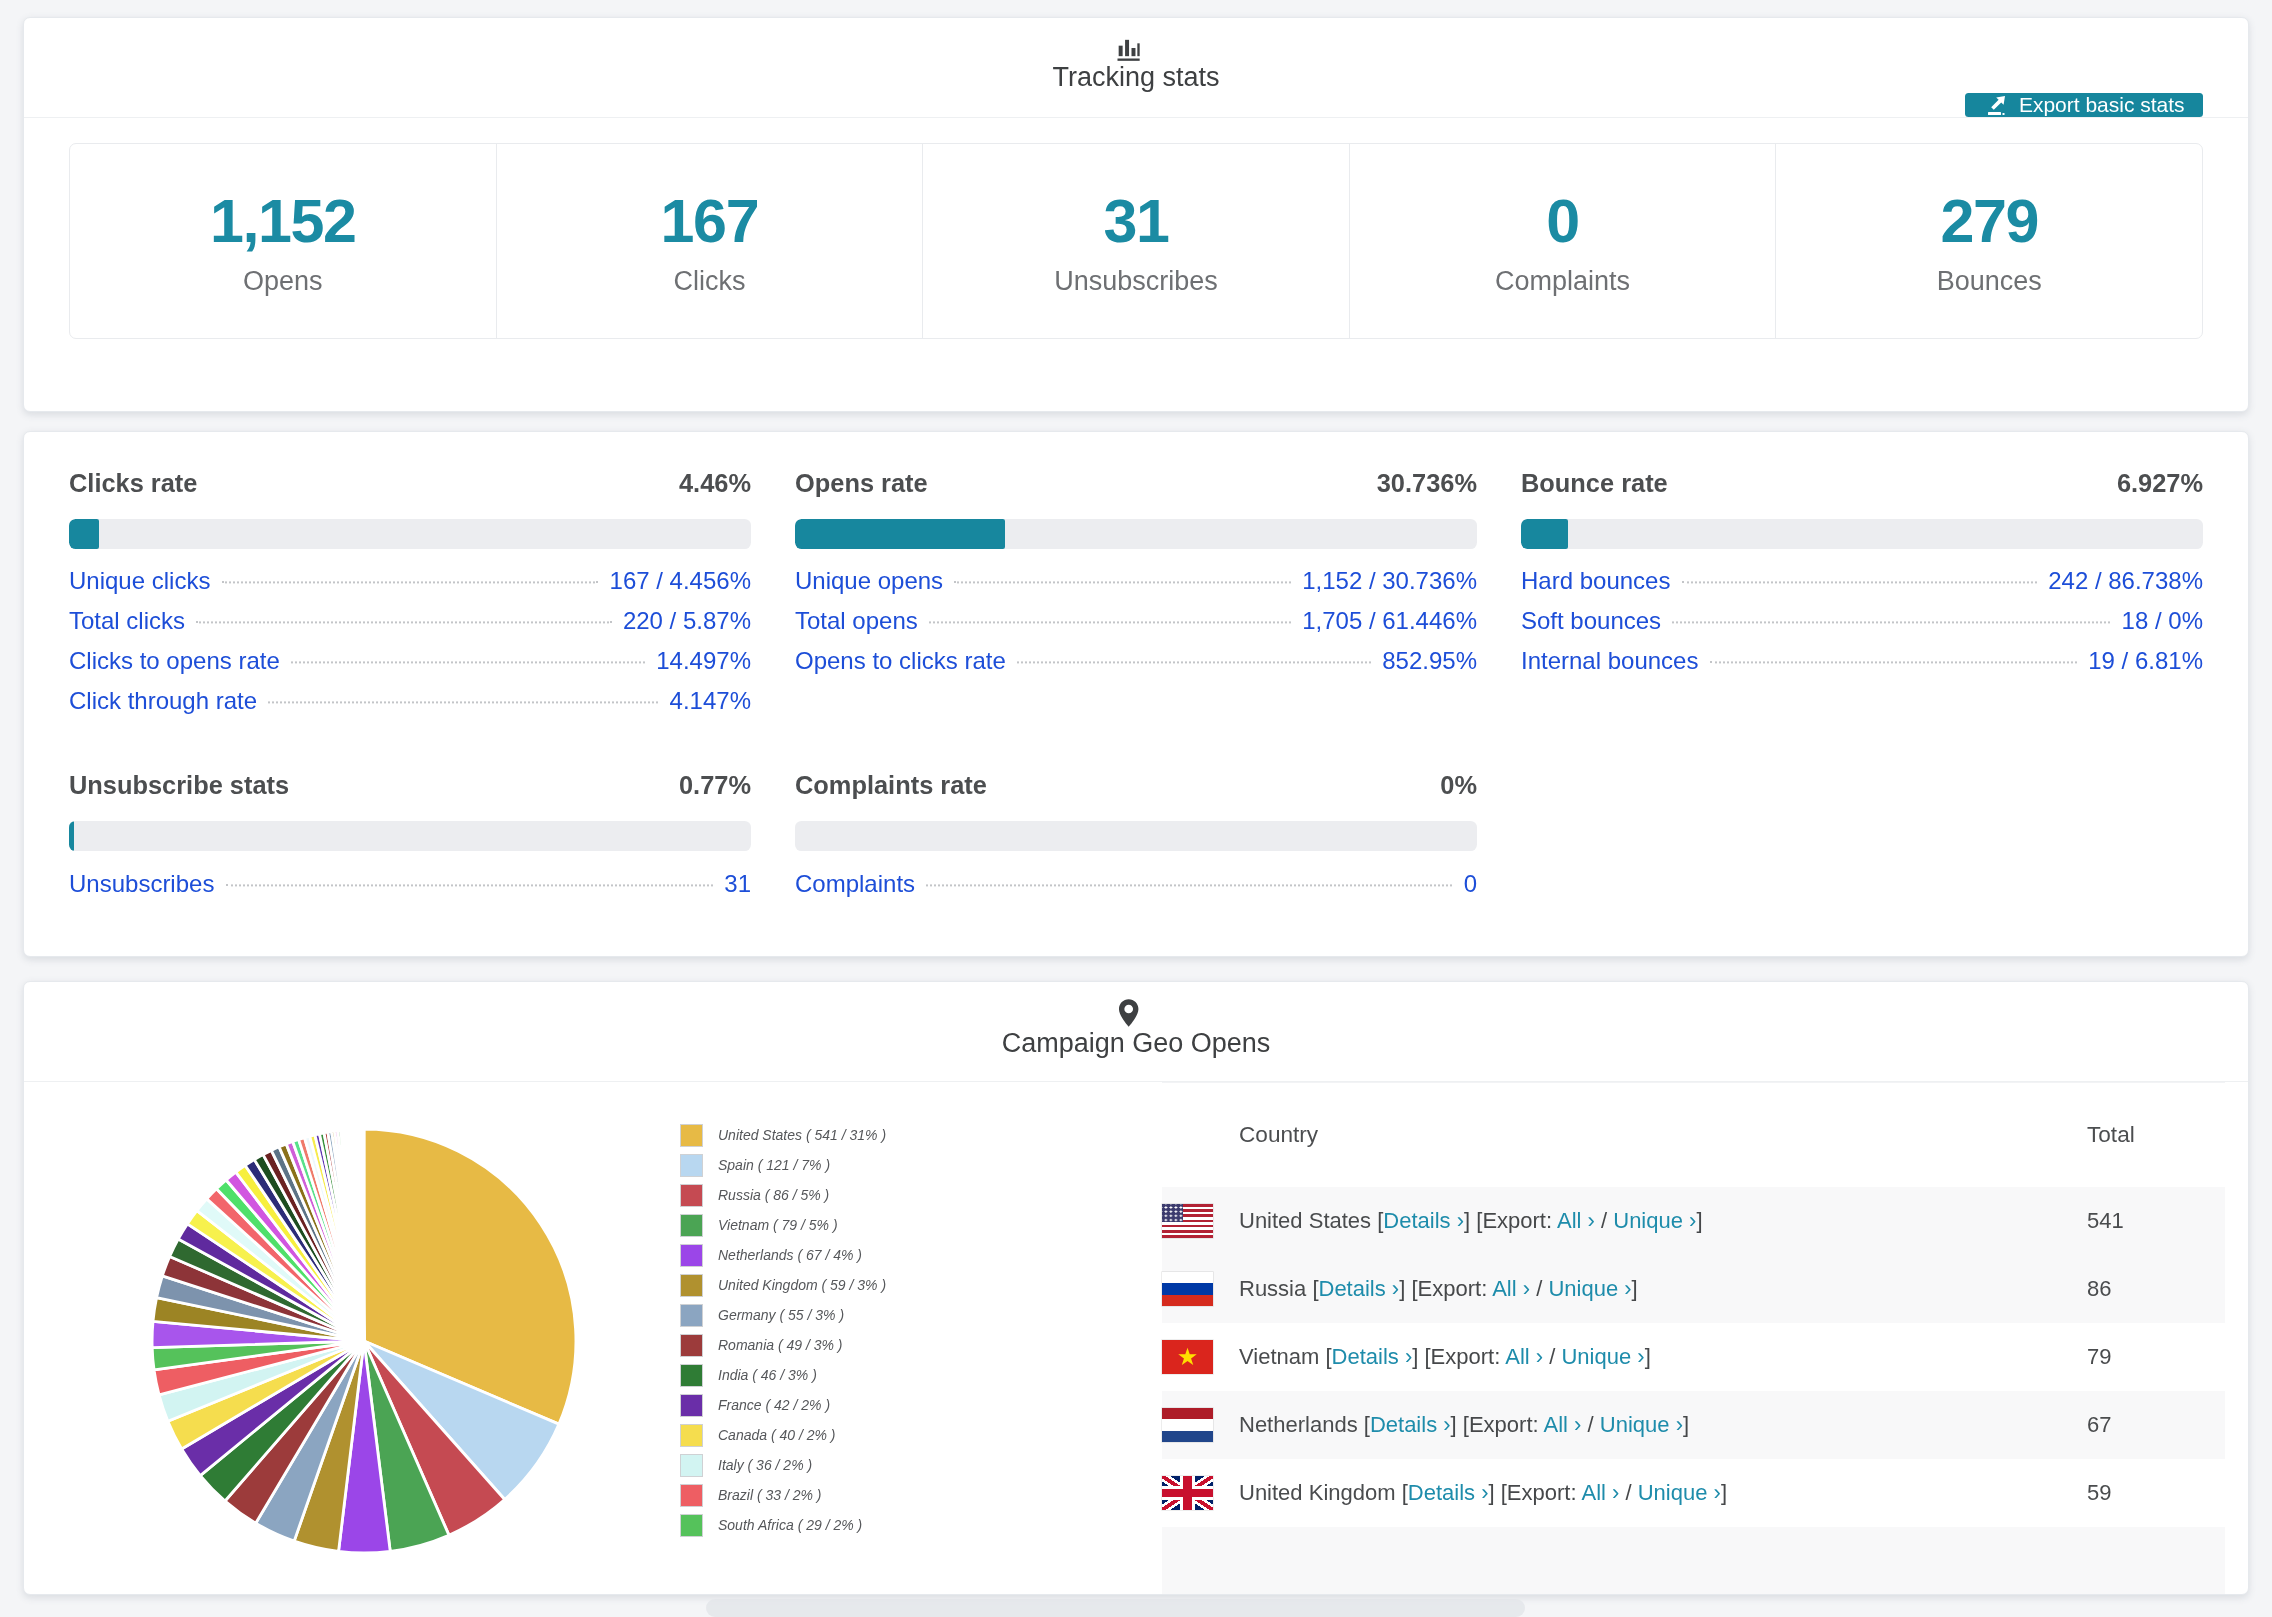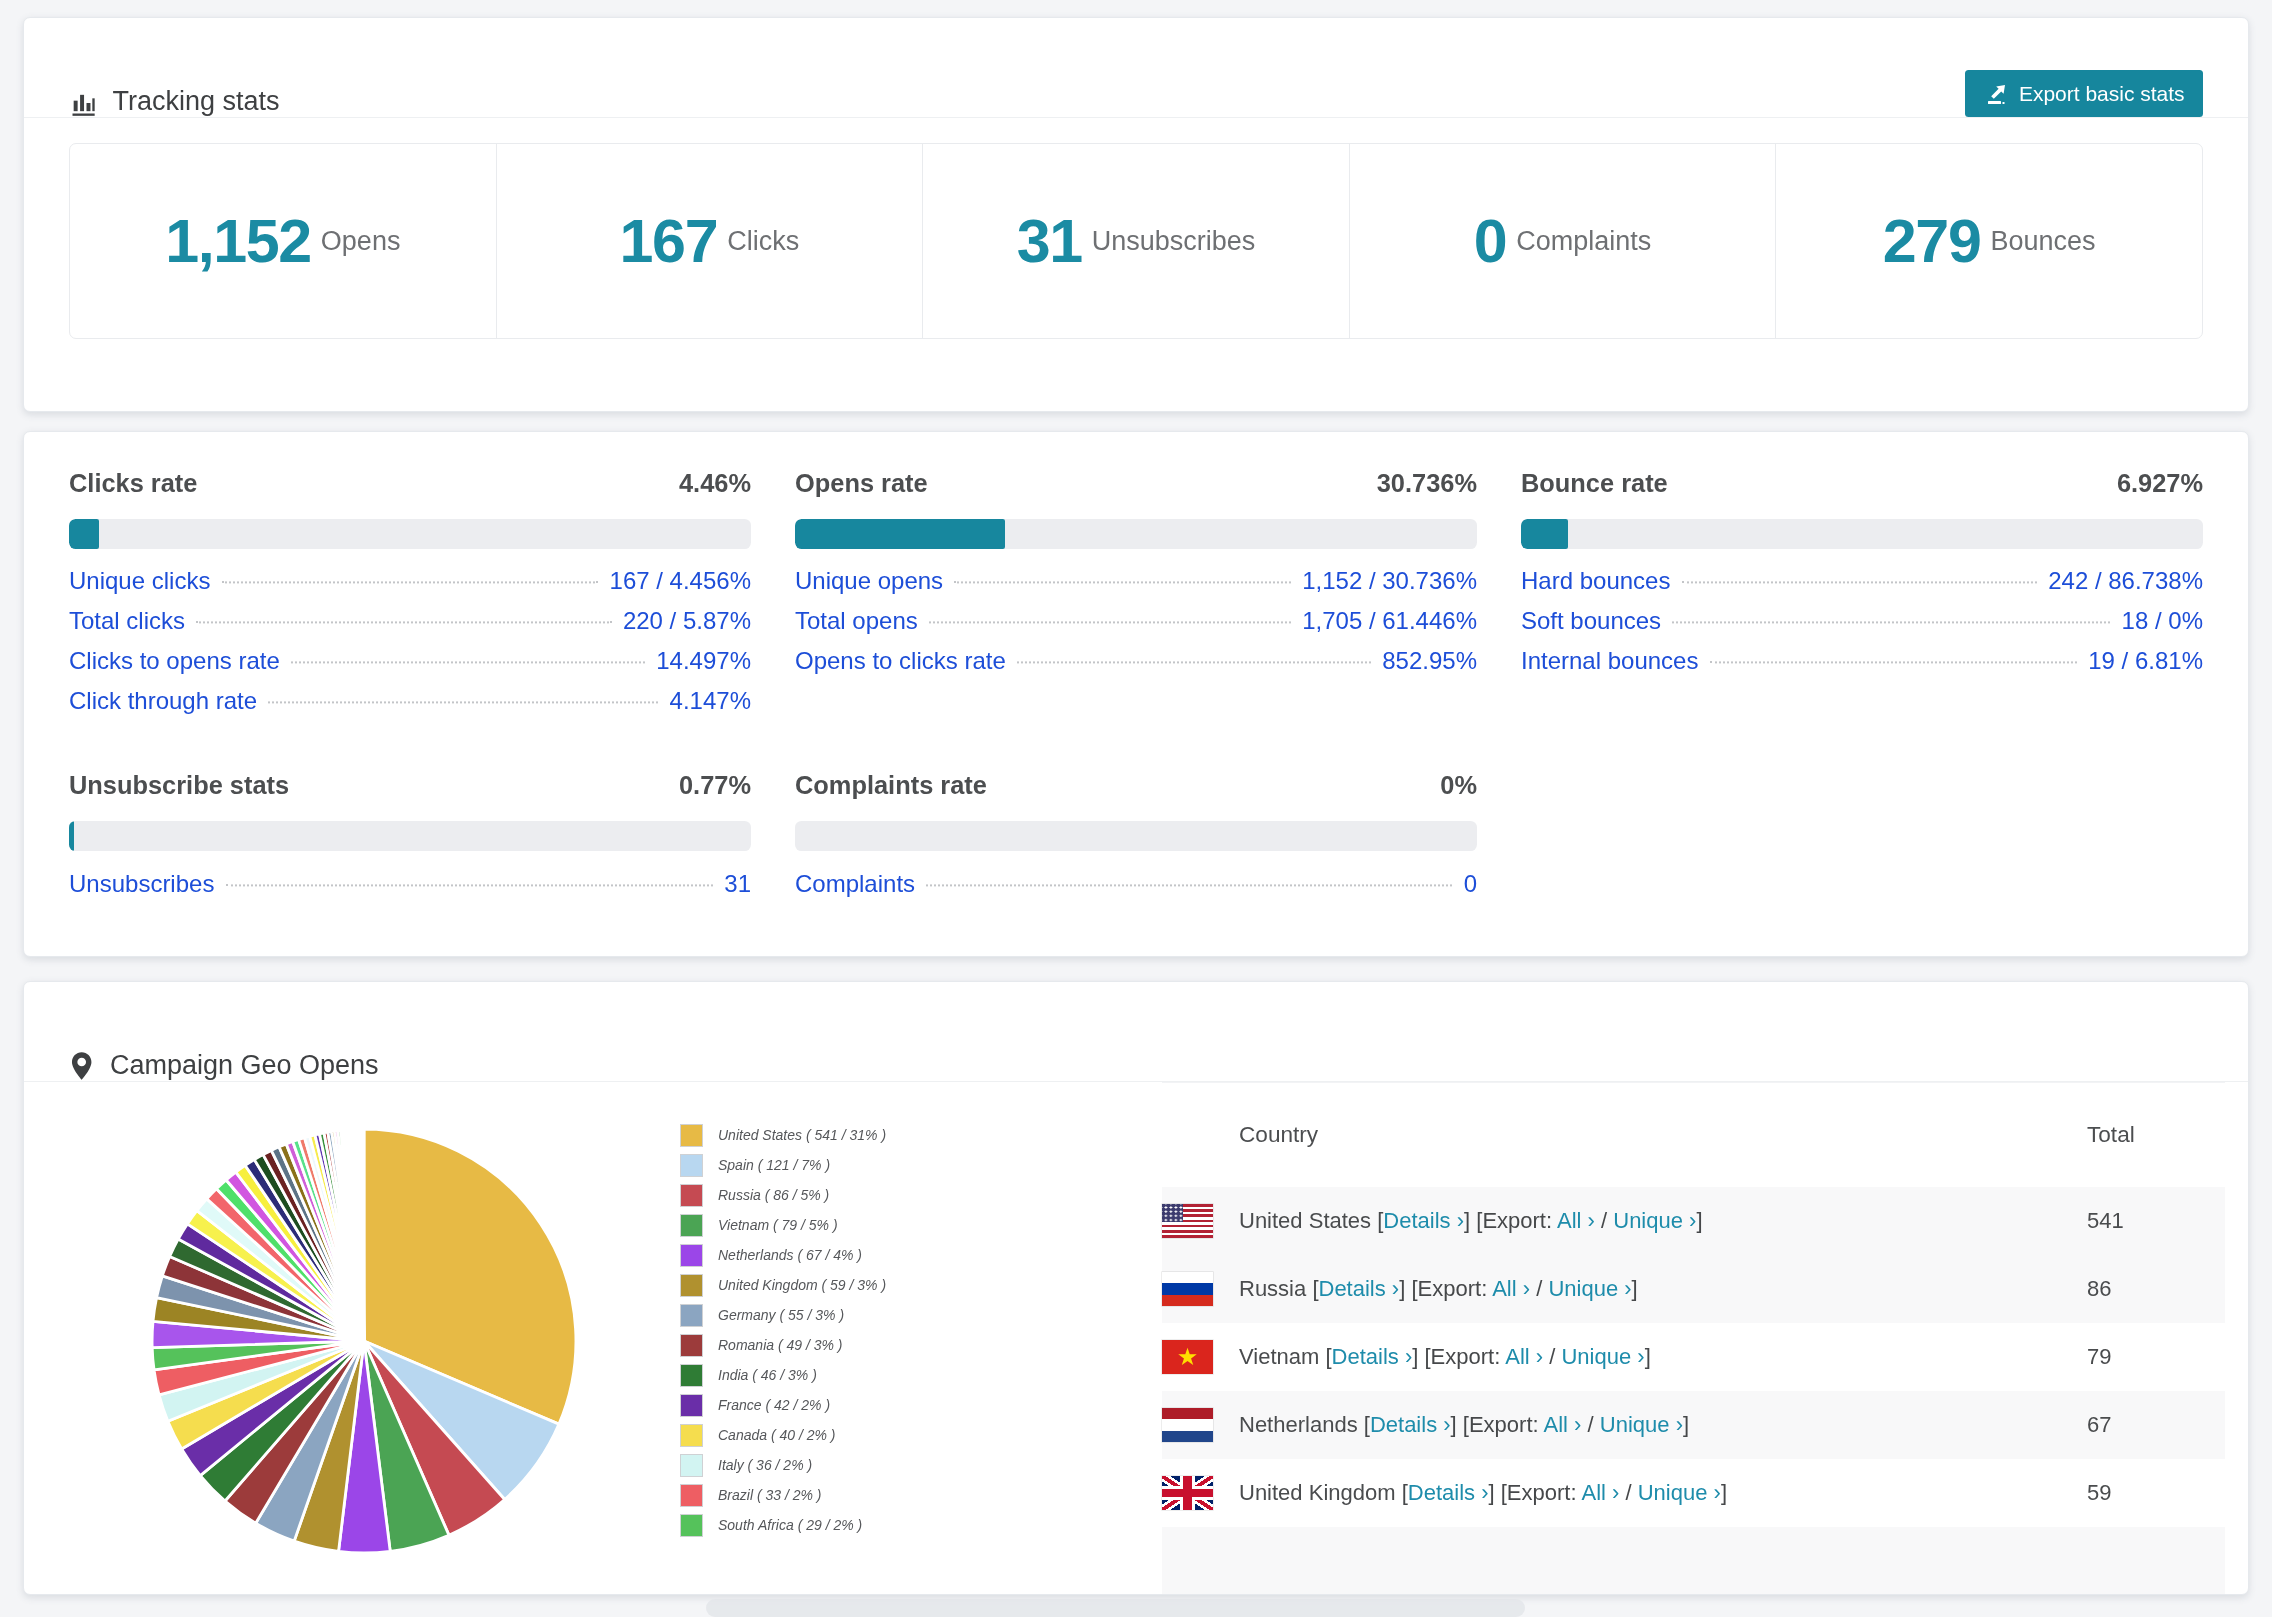--- a/index.html
+++ b/index.html
@@ -14,39 +14,39 @@
   .card {
     position:absolute; left:23px; width:2226px;
     background:#fff; border:0.7px solid #e6e9ed; border-radius:7px;
     box-shadow:0 2.1px 7px rgba(90,100,120,.16);
   }
   #card-tracking { top:17px; height:395px; }
   #card-rates    { top:431px; height:526px; }
   #card-geo      { top:981px; height:614px; overflow:hidden; }
 
   .card-header {
-    display:flex; align-items:flex-end; height:100px; padding:0 45px;
+    display:flex; align-items:center; height:100px; padding:16px 45px;
     border-bottom:1.4px solid #eef0f2;
-    font-size:27px; color:#3e4042;
+    font-size:27px; color:#3e4042;flex-direction:column;
   }
   .card-header .hicon { margin-right:15.5px; display:inline-flex; }
 
   
   .btn-export {
     margin-left:auto; display:flex; align-items:center; gap:11.3px;
     background:#16869d; color:#fff; border:none; cursor:pointer;
     font-family:inherit; font-size:21px; padding:0 18.4px; height:47px; border-radius:3.5px;
   }
   .stats-row {
     margin:25.4px 45px 0 45px; height:196px;
     border:1.4px solid #e9ebee; border-radius:7px;
     display:flex;
   }
   .stat-box {
-    flex:1; display:flex; flex-direction:row; align-items:center; justify-content:center;
+    flex:1; display:flex; flex-direction:column; align-items:center; justify-content:center;
     border-right:1.4px solid #e9ebee; gap:10px;
   }
   .stat-box:last-child { border-right:none; }
   .stat-value { font-size:61px; font-weight:bold; color:#1b8ba3; letter-spacing:-1.4px; }
   .stat-label { font-size:27px; color:#6e7073; }
 
   
   #rates-grid {
     padding:37px 45px 0 45px;
     display:grid; grid-template-columns:repeat(3, 1fr);

